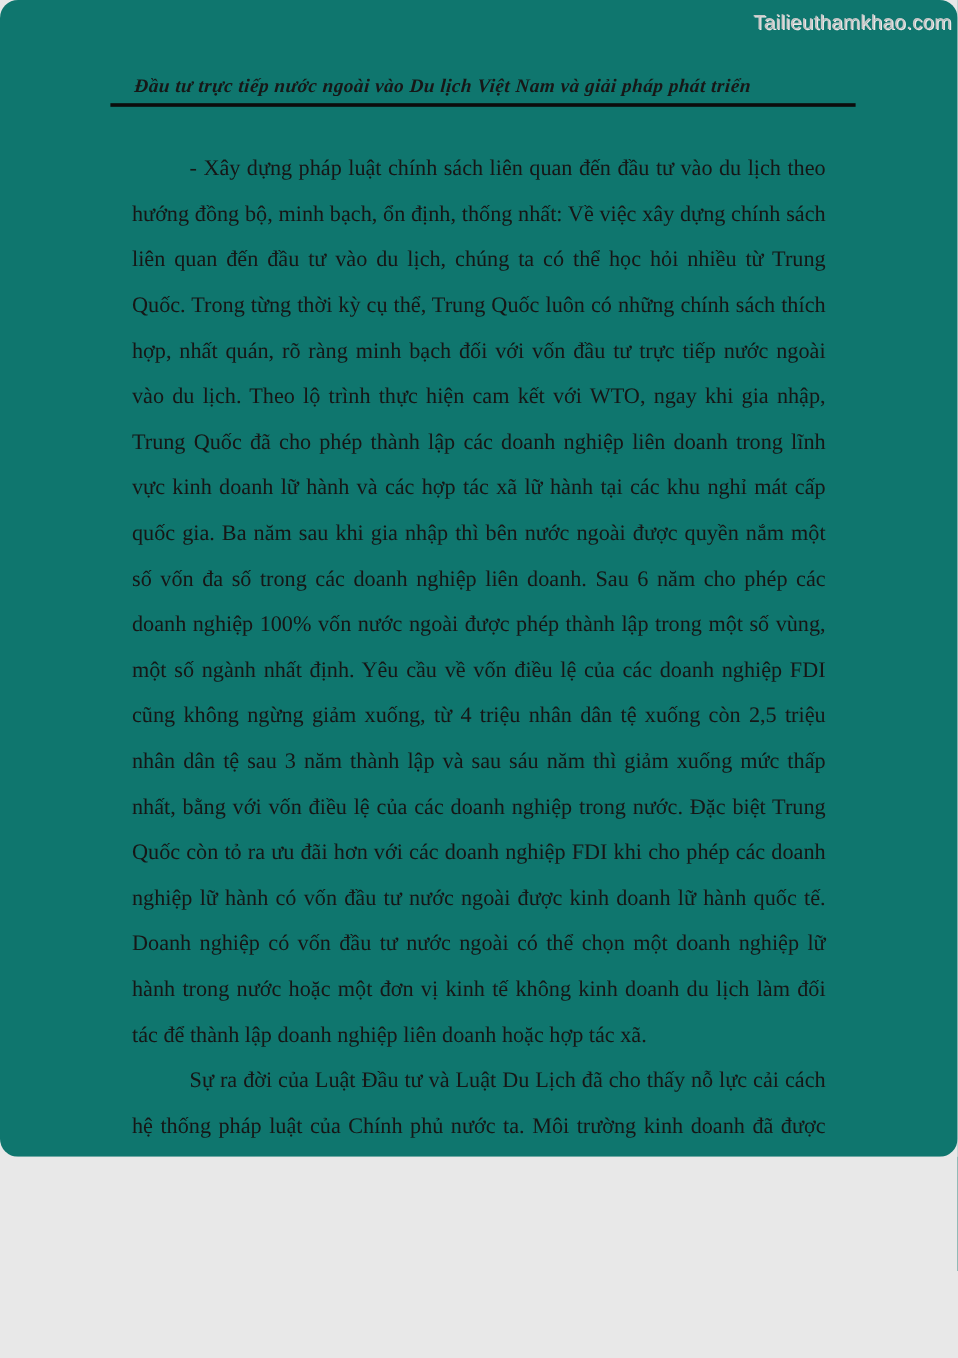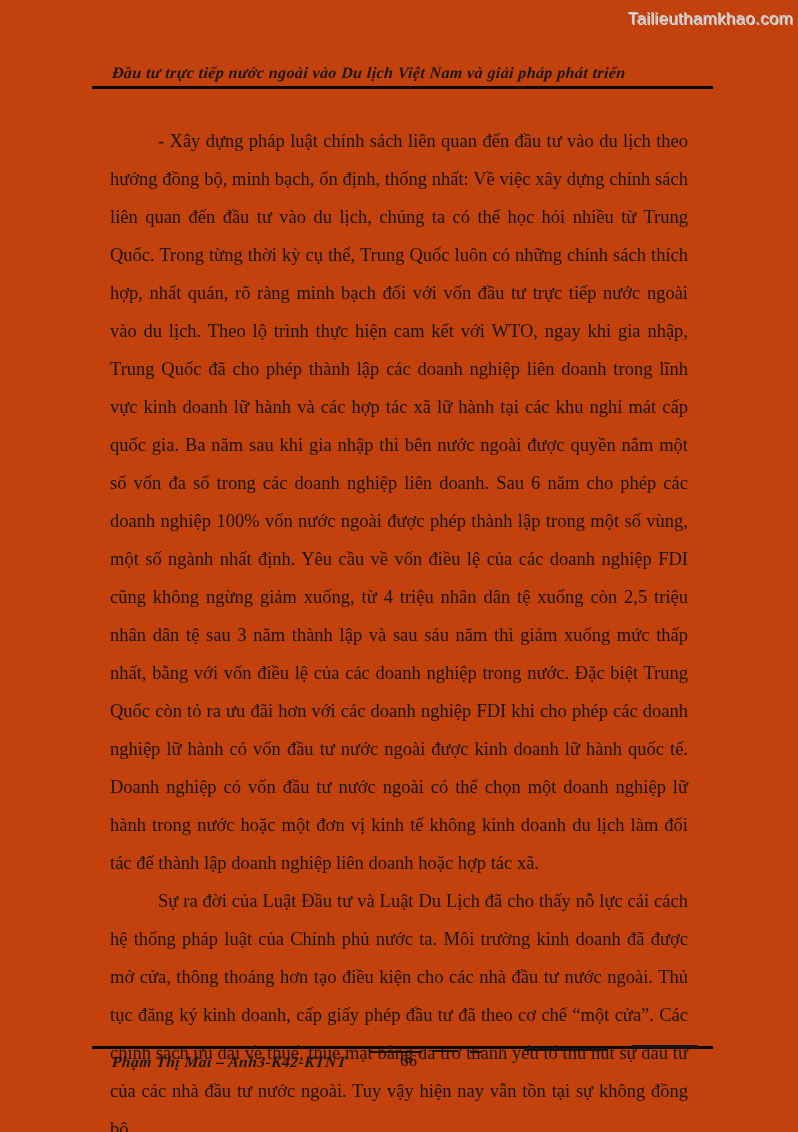--- a/index.html
+++ b/index.html
@@ -1,23 +1,24 @@
 <!DOCTYPE html>
 <html><head>
 <meta charset="utf-8">
 <style>
   html, body { margin: 0; padding: 0; background: #e8e8e8; }
   .page {
     position: relative;
     width: 798px;
-    height: 1132px;
-    background: #c2410c;
+    height: 964px;
+    background: #0f766e;
     overflow: hidden;
     font-family: "Liberation Serif", "DejaVu Serif", serif;
     color: #171717;
+    border-radius: 15px;
   }
   .watermark {
     position: absolute;
     top: 9px;
     right: 5px;
     font-family: "Liberation Sans", "DejaVu Sans", sans-serif;
     font-size: 17px;
     color: #c7c7c7;
     text-shadow: 1px 1px 0 #e9e9e9;
     letter-spacing: 0.3px;

